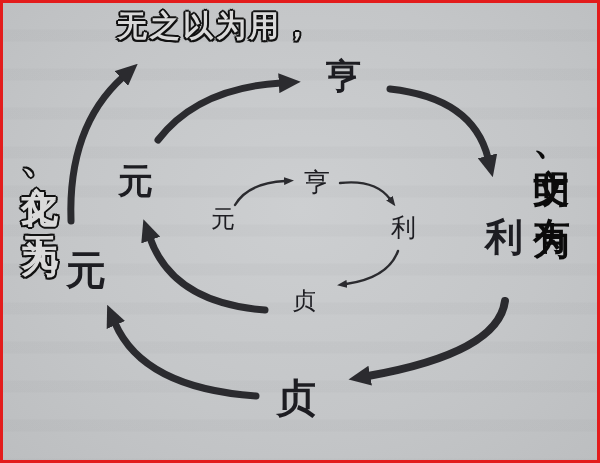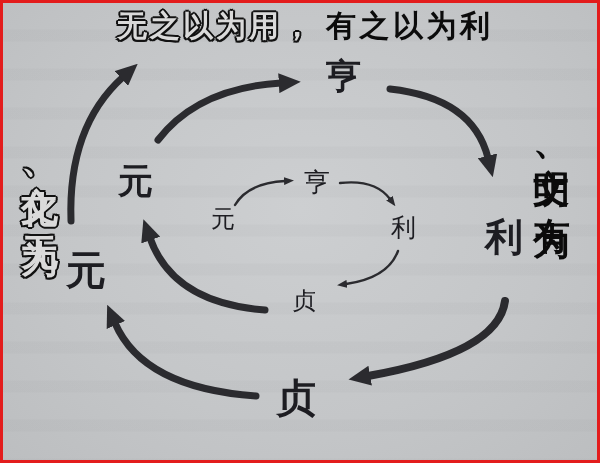--- a/index.html
+++ b/index.html
@@ -33,21 +33,20 @@
   }
   .big { font-weight: bold; }
   svg.arrows { position: absolute; left: 0; top: 0; }
 </style>
 </head>
 <body>
 
 <div class="frame">
 
   <div class="title title-left outlined">无之以为用，</div>
-  <div class="title title-right solid">有之以为利</div>
 
   <div class="vert vert-left outlined">文化、无为</div>
   <div class="vert vert-right solid">文明、有为</div>
 
   <svg class="arrows" width="600" height="463" viewBox="0 0 600 463">
     <defs>
       <marker id="headBig" markerUnits="userSpaceOnUse" markerWidth="22" markerHeight="20" refX="1" refY="5" viewBox="0 0 10 10" preserveAspectRatio="none" orient="auto">
         <path d="M0,0 L10,5 L0,10 z" fill="#2b2b2f"></path>
       </marker>
       <marker id="headSmall" markerUnits="userSpaceOnUse" markerWidth="10" markerHeight="8" refX="1" refY="5" viewBox="0 0 10 10" preserveAspectRatio="none" orient="auto">

